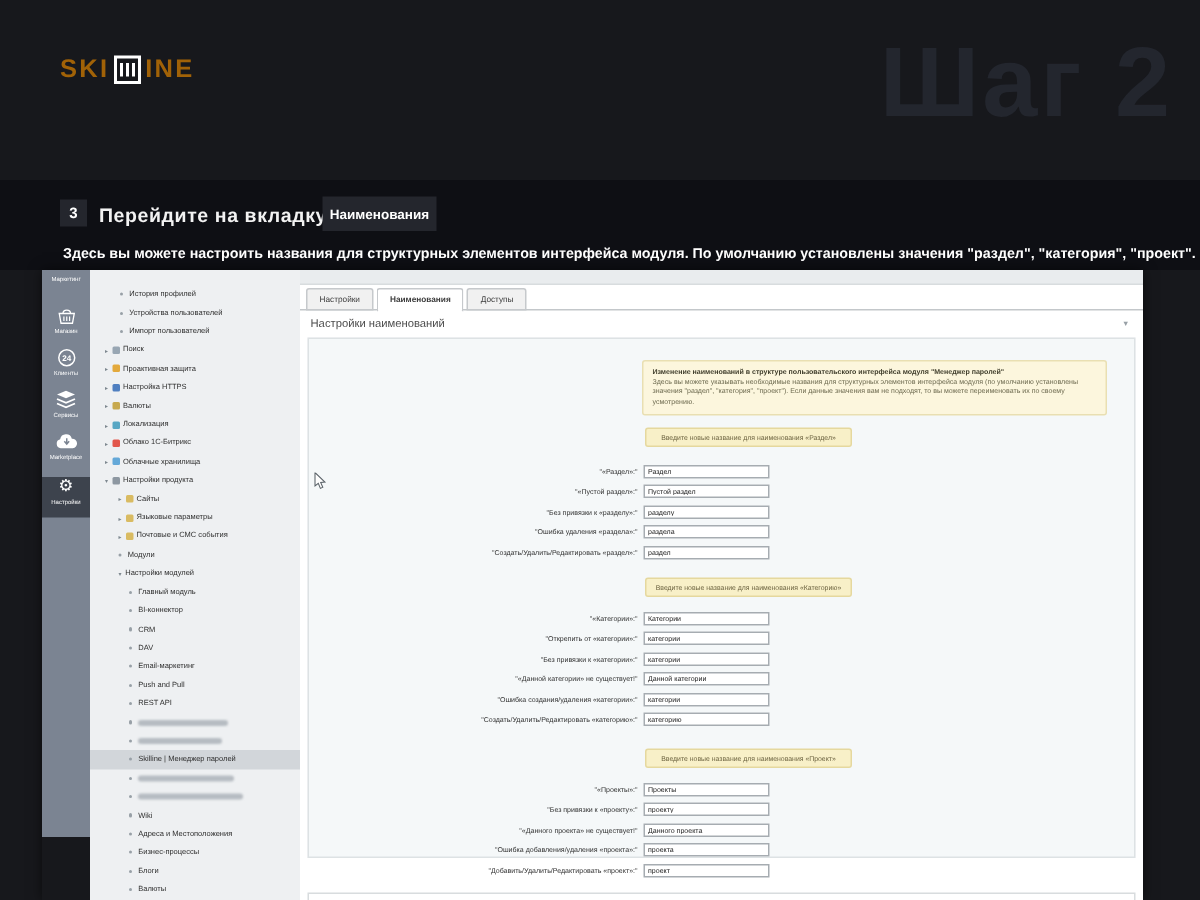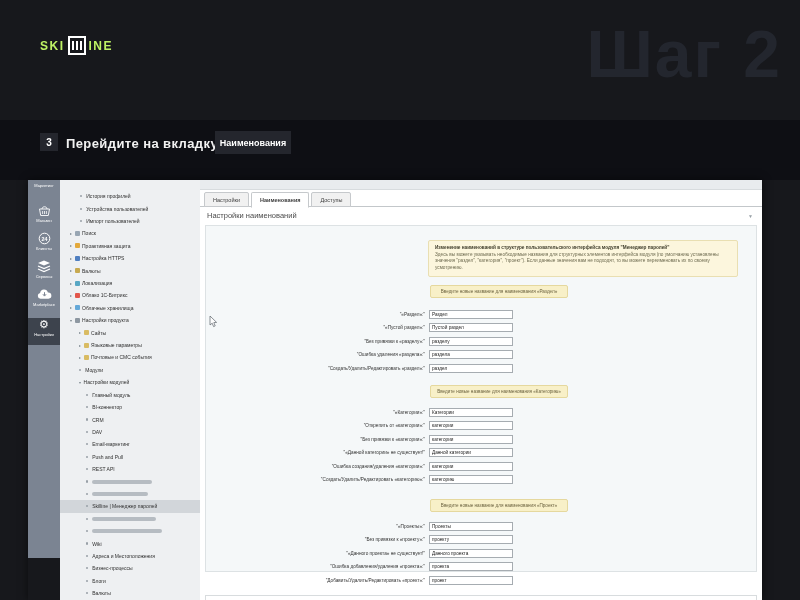--- a/index.html
+++ b/index.html
@@ -1,21 +1,21 @@
 <!DOCTYPE html>
 <html><head>
 <meta charset="utf-8">
 <style>
   html,body{margin:0;padding:0;background:#17181c;}
   .stage{position:relative;width:800px;height:600px;background:#17181c;overflow:hidden;
          font-family:"Liberation Sans",sans-serif;-webkit-font-smoothing:antialiased;}
 
   
-  .logo{position:absolute;left:40px;top:36px;display:flex;align-items:center;color:#bef264;
-        font-weight:bold;font-size:12px;letter-spacing:1.5px;}
+  .logo{position:absolute;left:40px;top:36px;display:flex;align-items:center;color:#a16207;
+        font-weight:bold;font-size:17px;letter-spacing:1.5px;}
   .logo-box{border:2px solid #fff;height:15px;display:flex;align-items:center;padding:0 2px;margin:0 3px;gap:2px;}
   .logo-bar{width:2px;height:9px;background:#fff;}
   .page-title{position:absolute;left:40px;top:72px;font-size:20px;font-weight:bold;color:#fff;letter-spacing:2px;}
   .watermark{position:absolute;right:18px;top:16px;font-size:66px;font-weight:bold;color:#23262e;letter-spacing:2px;}
 
   
   .step-band{position:absolute;left:0;top:120px;width:800px;height:60px;background:#0e0f14;}
   .step-num{position:absolute;left:40px;top:13px;width:18px;height:18px;background:#24262d;color:#fff;
             font-size:10px;font-weight:bold;display:flex;align-items:center;justify-content:center;}
   .step-instruction{position:absolute;left:66px;top:16px;font-size:13px;font-weight:bold;color:#f2f2f2;letter-spacing:.4px;}
@@ -98,20 +98,21 @@
         <span class="logo-bar"></span>
     </span>
     <span>INE</span>
   </div>
   <div class="watermark">Шаг 2</div>
 
   <div class="step-band">
     <div class="step-num">3</div>
     <div class="step-instruction">Перейдите на вкладку</div>
     <div class="step-tab-button">Наименования</div>
+    <div class="step-desc">Здесь вы можете настроить названия для структурных элементов интерфейса модуля. По умолчанию установлены значения "раздел", "категория", "проект".</div>
   </div>
 
   <div class="shot">
     <div class="iconbar">
         <div class="ib-item">
           <span class="ib-label">Маркетинг</span>
         </div>
         <div class="ib-item">
           <span class="ib-ic">
             <svg width="13" height="12" viewBox="0 0 13 12">

